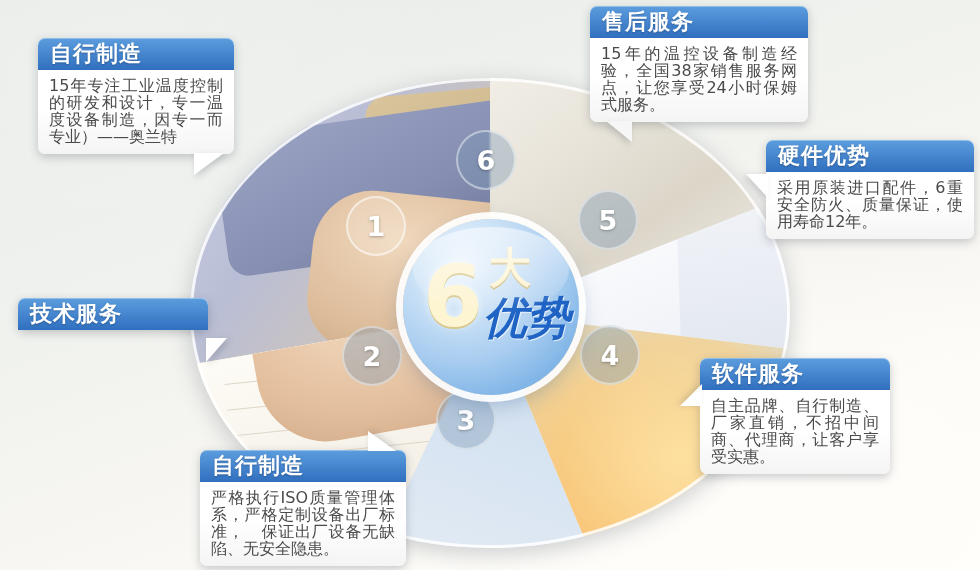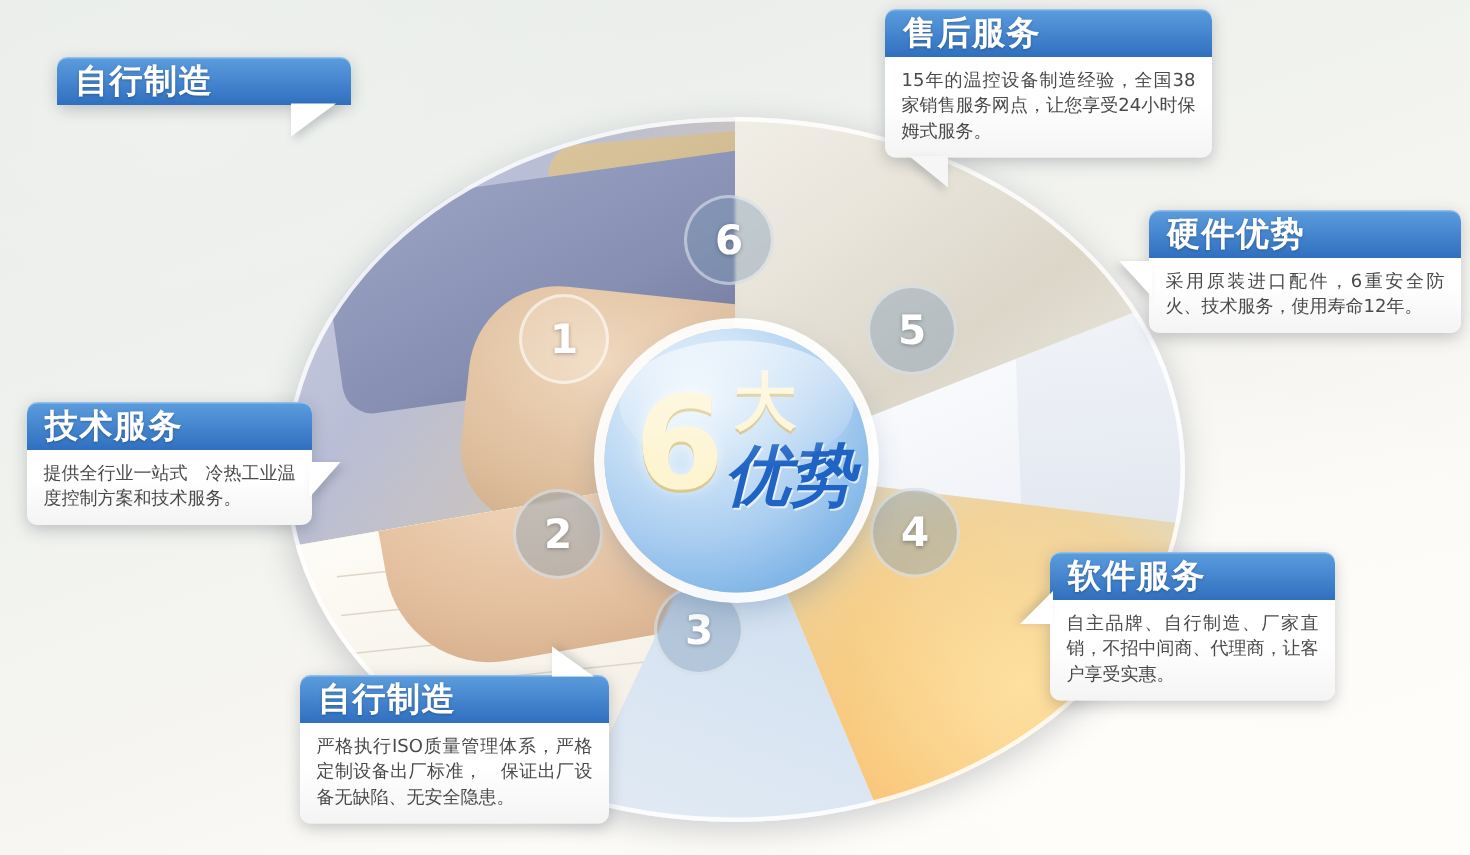--- a/index.html
+++ b/index.html
@@ -271,52 +271,52 @@
     background:linear-gradient(180deg,#5b9ddd 0%,#4a8ad2 42%,#2f6fbe 100%);
     display:flex;align-items:center;padding:0 12px;
     box-shadow:inset 0 1px 0 rgba(255,255,255,.35);
   }
   .callout .hd span{
     color:#ffffff;font-size:22px;font-weight:700;letter-spacing:1px;
     text-shadow:0 1px 2px rgba(0,0,0,.25);
   }
   .callout .bd{
     padding:7px 11px 9px 11px;
-    color:#4a4a4a;font-size:12px;line-height:17px;
+    color:#4a4a4a;font-size:16px;line-height:17px;
     text-align:justify;
   }
   .tail{position:absolute;width:0;height:0;}
 
   
   #co-team{left:38px;top:38px;width:196px;}
   #co-team .tail{right:10px;bottom:-21px;
     border-left:0 solid transparent;border-right:30px solid transparent;border-top:22px solid #ffffff;
     filter:drop-shadow(2px 3px 3px rgba(60,70,80,.22));}
 
   #co-after{left:590px;top:6px;width:218px;}
   #co-after .tail{left:16px;bottom:-20px;
     border-left:26px solid transparent;border-right:0 solid transparent;border-top:21px solid #f6f6f6;
     filter:drop-shadow(-2px 3px 3px rgba(60,70,80,.22));}
 
   #co-hw{left:766px;top:140px;width:208px;}
   #co-hw .tail{left:-20px;top:34px;
     border-top:0 solid transparent;border-bottom:24px solid transparent;border-right:22px solid #ffffff;
     filter:drop-shadow(-3px 2px 3px rgba(60,70,80,.22));}
 
-  #co-sw{left:700px;top:368px;width:190px;}
+  #co-sw{left:700px;top:358px;width:190px;}
   #co-sw .tail{left:-20px;top:26px;
     border-top:22px solid transparent;border-bottom:0 solid transparent;border-right:22px solid #ffffff;
     filter:drop-shadow(-3px -1px 3px rgba(60,70,80,.20));}
 
   #co-qa{left:200px;top:450px;width:206px;}
   #co-qa .tail{right:10px;top:-19px;
     border-left:0 solid transparent;border-right:28px solid transparent;border-bottom:20px solid #ffffff;
     filter:drop-shadow(2px -2px 3px rgba(60,70,80,.20));}
 
-  #co-tech{left:18px;top:268px;width:190px;}
+  #co-tech{left:18px;top:298px;width:190px;font-family:Liberation Mono, monospace;}
   #co-tech .tail{right:-19px;top:40px;
     border-top:0 solid transparent;border-bottom:24px solid transparent;border-left:21px solid #ffffff;
     filter:drop-shadow(3px 2px 3px rgba(60,70,80,.22));}
 </style>
 </head>
 <body>
 
 <div id="stage">
 
   <div class="wheel">
@@ -445,36 +445,37 @@
   <div class="center">
     <div class="c-six">6</div>
     <div class="c-da">大</div>
     <div class="c-ys">优势</div>
   </div>
 
   <div class="callout" id="co-team">
     <div class="hd">
         <span>自行制造</span>
       </div>
+    <div class="bd">15年专注工业温度控制的研发和设计，专一温度设备制造，因专一而专业）——奥兰特</div>
     <div class="tail"></div>
   </div>
 
   <div class="callout" id="co-after">
     <div class="hd">
         <span>售后服务</span>
       </div>
     <div class="bd">15年的温控设备制造经验，全国38家销售服务网点，让您享受24小时保姆式服务。</div>
     <div class="tail"></div>
   </div>
 
   <div class="callout" id="co-hw">
     <div class="hd">
         <span>硬件优势</span>
       </div>
-    <div class="bd">采用原装进口配件，6重安全防火、技术服务，使用寿命12年。</div>
+    <div class="bd">采用原装进口配件，6重安全防火、质量保证，使用寿命12年。</div>
     <div class="tail"></div>
   </div>
 
   <div class="callout" id="co-sw">
     <div class="hd">
         <span>软件服务</span>
       </div>
     <div class="bd">自主品牌、自行制造、厂家直销，不招中间商、代理商，让客户享受实惠。</div>
     <div class="tail"></div>
   </div>
@@ -484,17 +485,16 @@
         <span>自行制造</span>
       </div>
     <div class="bd">严格执行ISO质量管理体系，严格定制设备出厂标准，　保证出厂设备无缺陷、无安全隐患。</div>
     <div class="tail"></div>
   </div>
 
   <div class="callout" id="co-tech">
     <div class="hd">
         <span>技术服务</span>
       </div>
-    <div class="bd">提供全行业一站式　冷热工业温度控制方案和技术服务。</div>
     <div class="tail"></div>
   </div>
 
 </div>
 
 </body></html>

